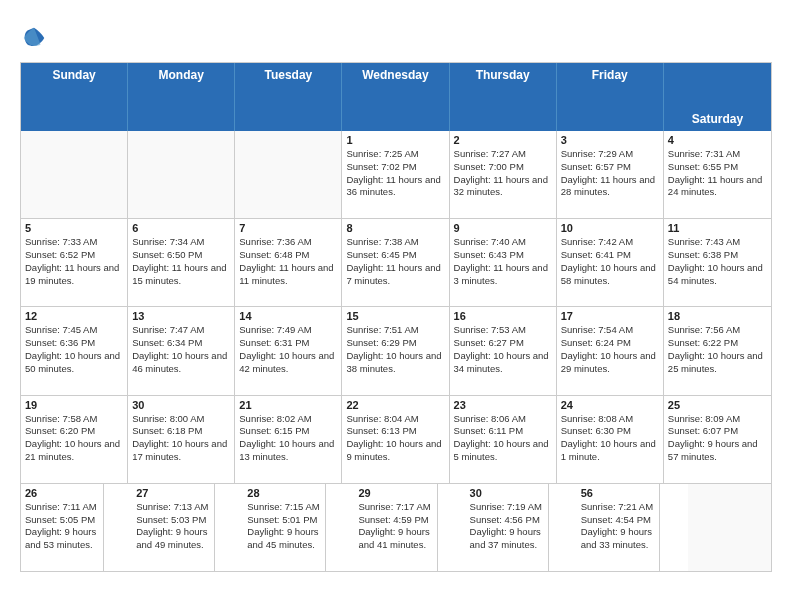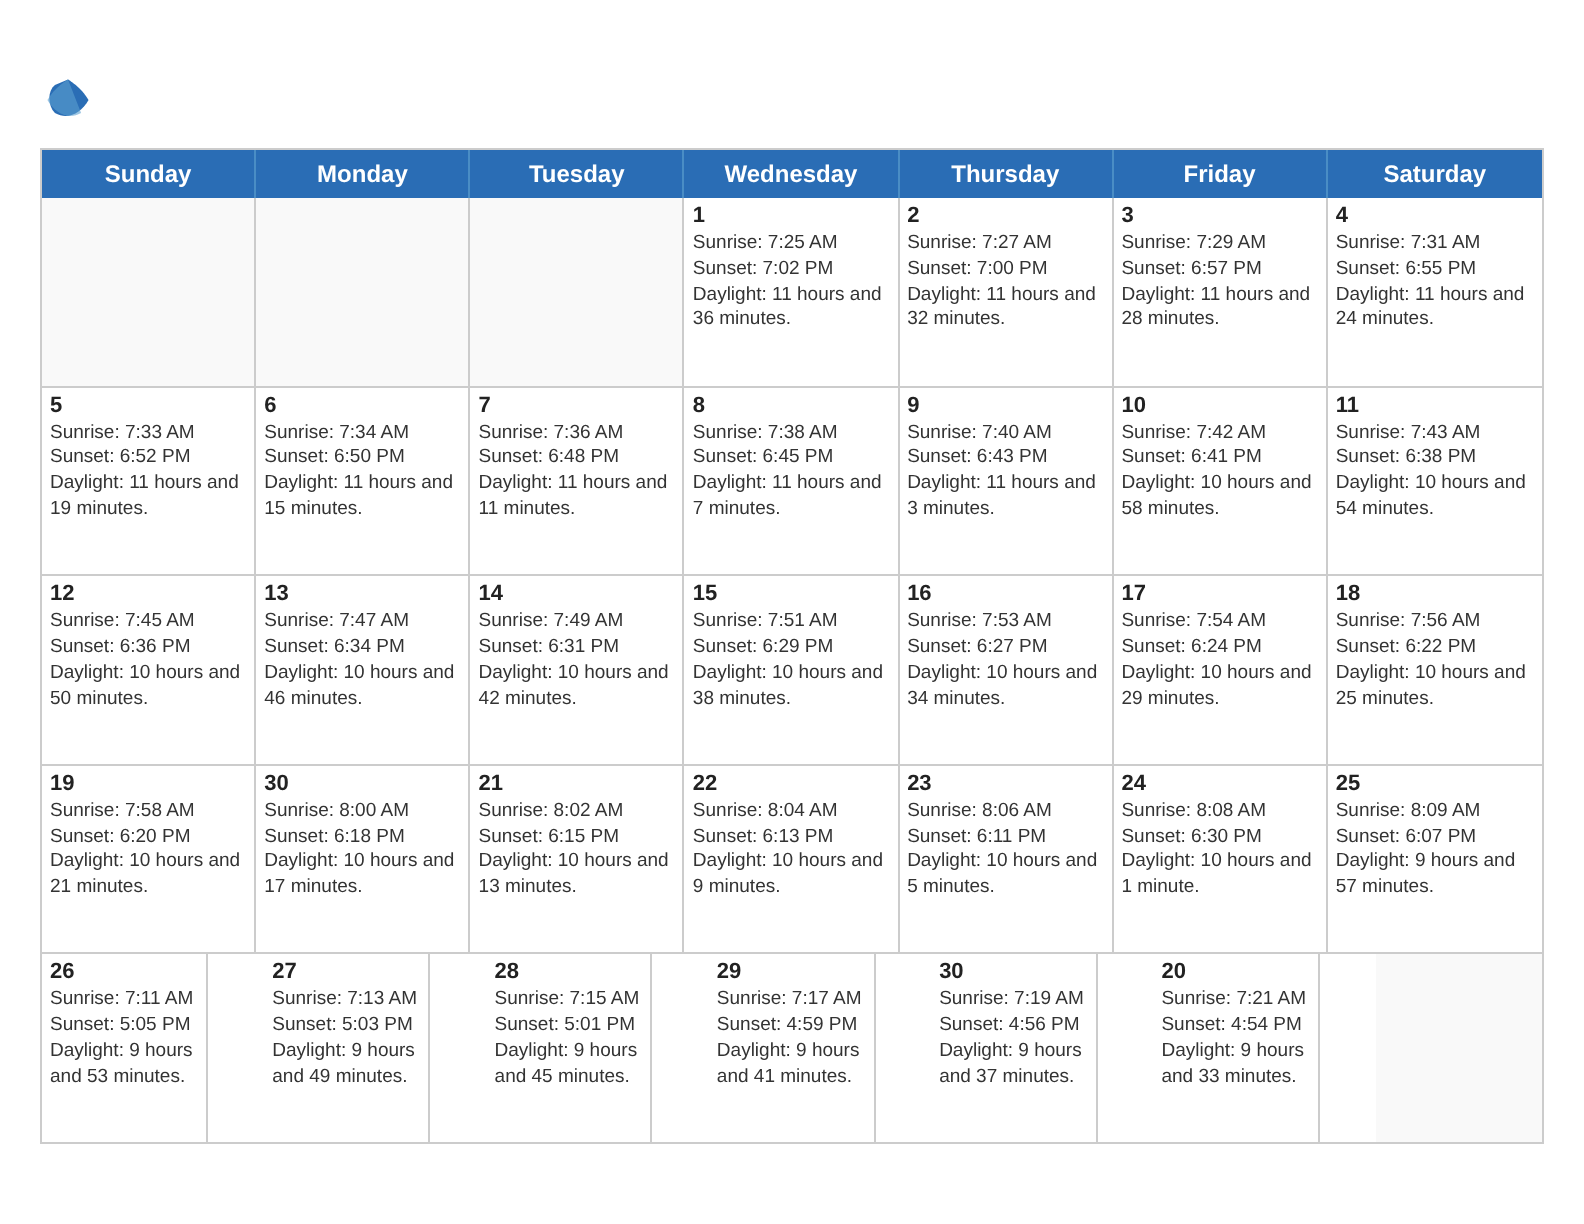--- a/index.html
+++ b/index.html
@@ -6,21 +6,21 @@
     body {
       font-family: Arial, sans-serif;
       background: #fff;
       width: 792px;
       height: 612px;
       overflow: hidden;
     }
     .page {
       width: 792px;
       height: 584px;
-      padding: 36px 20px 12px 20px;
+      padding: 24px 20px 12px 20px;
       display: flex;
       flex-direction: column;
     }
     .header {
       display: flex;
       justify-content: space-between;
       align-items: flex-start;
       margin-bottom: 10px;
     }
     .logo {
@@ -72,21 +72,21 @@
       background: #2a6db5;
     }
     .cal-header-cell {
       color: #fff;
       font-size: 12px;
       font-weight: bold;
       text-align: center;
       padding: 5px 2px;
       border-right: 1px solid #4a8dc5;
     }
-    .cal-header-cell:last-child { border-right: none; }
+    .cal-header-cell:last-child { border-right: none; margin-top: 44px; }
     .cal-body {
       flex: 1;
       display: flex;
       flex-direction: column;
     }
     .cal-row {
       display: grid;
       grid-template-columns: repeat(7, 1fr);
       flex: 1;
       border-bottom: 1px solid #ccc;
@@ -363,21 +363,21 @@
 and 41 minutes.</div>
           </div>
           <div class="cal-cell">
             <div class="day-num">30</div>
             <div class="cell-info">Sunrise: 7:19 AM
 Sunset: 4:56 PM
 Daylight: 9 hours
 and 37 minutes.</div>
           </div>
           <div class="cal-cell">
-            <div class="day-num">20</div>
+            <div class="day-num">56</div>
             <div class="cell-info">Sunrise: 7:21 AM
 Sunset: 4:54 PM
 Daylight: 9 hours
 and 33 minutes.</div>
           </div>
           <div class="cal-cell empty"></div>
         </div>
       </div>
   </div>
 </div>

